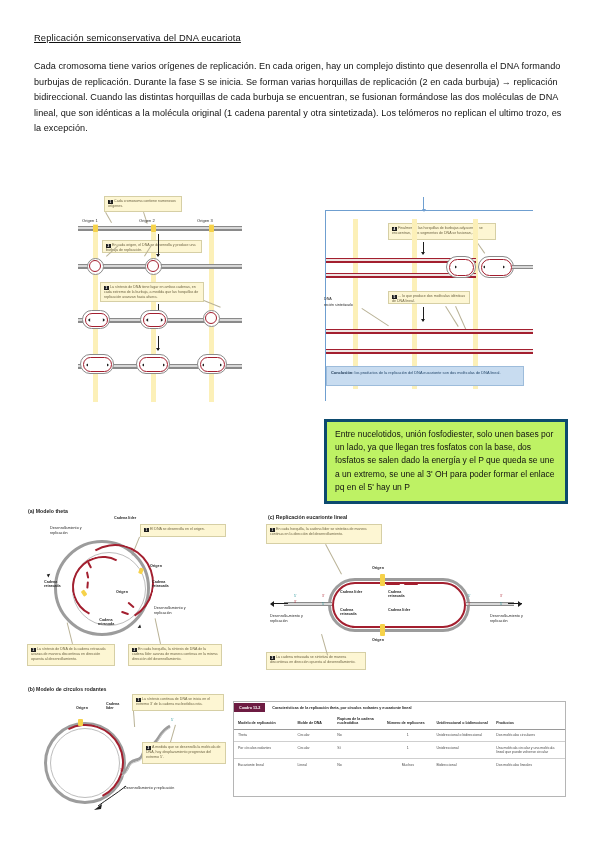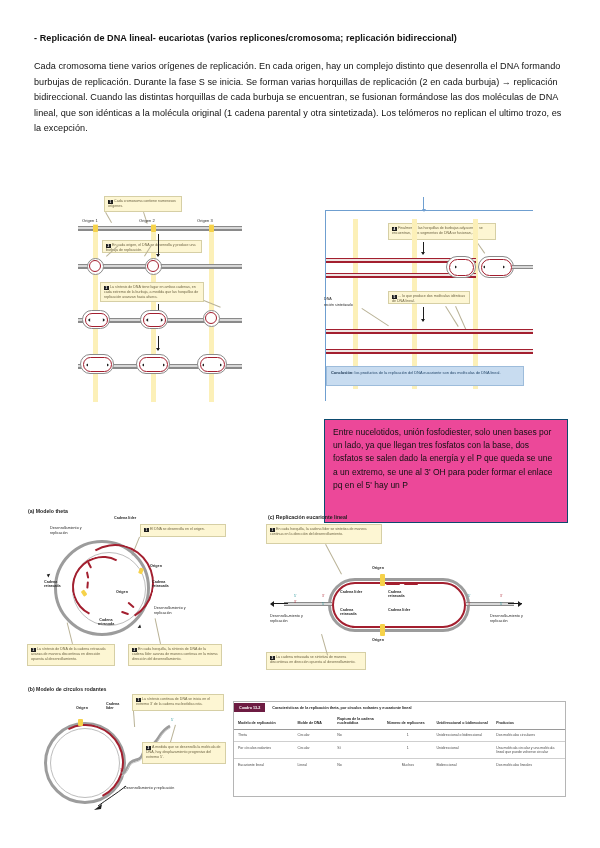--- a/index.html
+++ b/index.html
@@ -67,22 +67,22 @@
   .leaderline{position:absolute;background:#b9b296;height:.6px;transform-origin:0 0;}
 
   .concl{
     position:absolute;background:#c8dcf0;border:.6px solid #9dbcdb;
     font-size:3.9px;line-height:5px;color:#24476b;padding:3px 4px;box-sizing:border-box;
   }
   .concl b{color:#17324f;}
 
   
   .notebox{
-    position:absolute;left:324px;top:419px;width:244px;height:104px;
-    border:1px solid #0c4a6e;background:#ec4899;box-sizing:border-box;
+    position:absolute;left:324px;top:419px;width:244px;height:85px;
+    border:3px solid #0c4a6e;background:#bef264;box-sizing:border-box;
     padding:6px 8px;font-size:8.5px;line-height:13.2px;color:#111;
   }
 
   
   .h-title2{
     position:absolute;left:34px;top:478px;font-size:9.3px;text-decoration:underline;
     letter-spacing:.15px;
   }
 
   
@@ -140,21 +140,21 @@
     border-bottom:.55px solid #cfcfcf;vertical-align:top;line-height:4.4px;
   }
   .tbl-grid tr:last-child td{border-bottom:none;}
 </style>
 </head>
 <body>
 
 <div class="page">
 
   <div class="textblock">
-    <div class="h-sub">- Replicación de DNA lineal- eucariotas (varios replicones/cromosoma; replicación bidireccional)</div>
+    <div class="h-title">Replicación semiconservativa del DNA eucariota</div>
     <p class="para">Cada cromosoma tiene varios orígenes de replicación. En cada origen, hay un complejo distinto que desenrolla el DNA formando burbujas de replicación. Durante la fase S se inicia. Se forman varias horquillas de replicación (2 en cada burbuja) → replicación bidireccional. Cuando las distintas horquillas de cada burbuja se encuentran, se fusionan formándose las dos moléculas de DNA lineal, que son idénticas a la molécula original (1 cadena parental y otra sintetizada). Los telómeros no replican el ultimo trozo, es la excepción.</p>
   </div>
 
   <div class="fig1">
 
     <div class="leftpanel">
 
       <div class="callout" style="left:20px;top:0px;width:78px;height:16px;">
         <span class="num">1</span><span>Cada cromosoma contiene numerosos orígenes.</span>
       </div>

